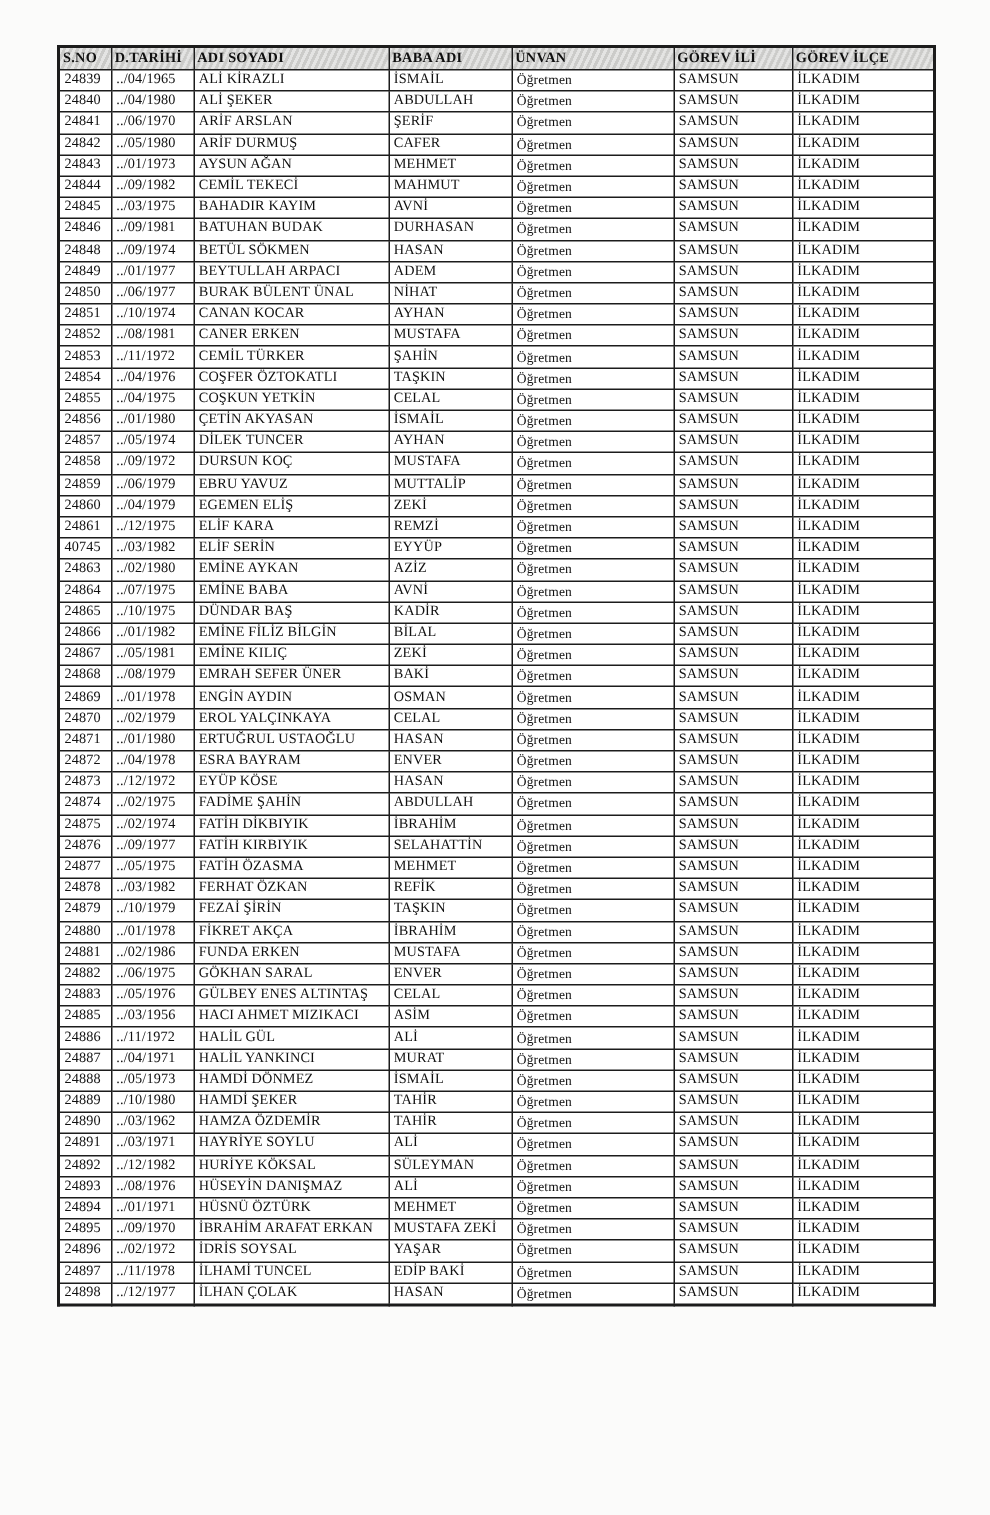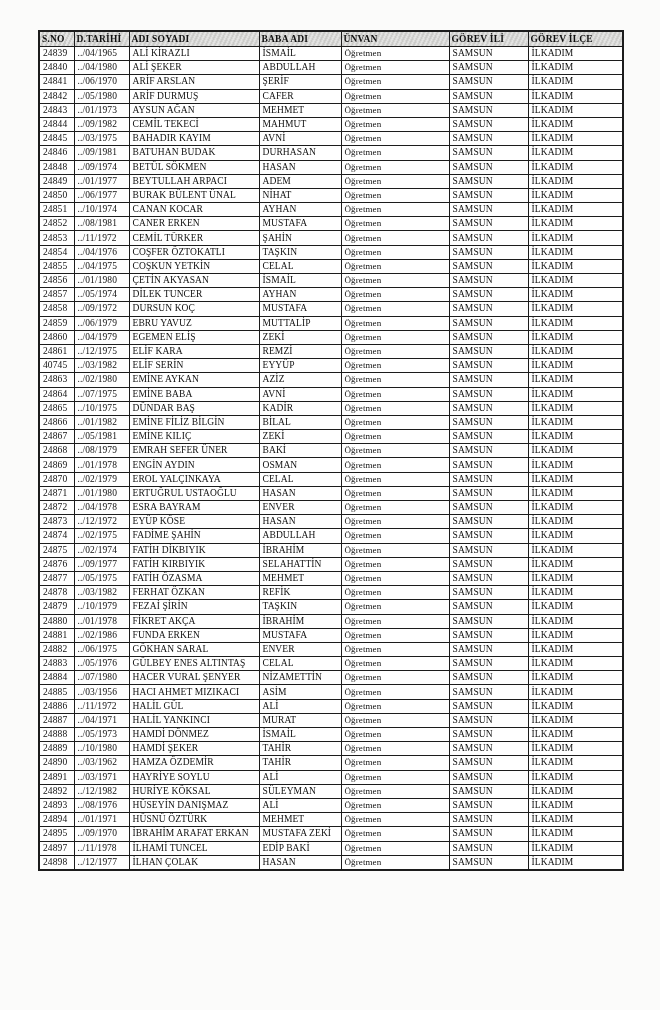--- a/index.html
+++ b/index.html
@@ -468,29 +468,20 @@
         <tr data-name="table-row">
           <td data-name="cell-sno">24883</td>
           <td data-name="cell-dob">../05/1976</td>
           <td data-name="cell-name">GÜLBEY ENES ALTINTAŞ</td>
           <td data-name="cell-father">CELAL</td>
           <td data-name="cell-title">Öğretmen</td>
           <td data-name="cell-province">SAMSUN</td>
           <td data-name="cell-district">İLKADIM</td>
         </tr>
         <tr data-name="table-row">
-          <td data-name="cell-sno">24884</td>
-          <td data-name="cell-dob">../07/1980</td>
-          <td data-name="cell-name">HACER VURAL ŞENYER</td>
-          <td data-name="cell-father">NİZAMETTİN</td>
-          <td data-name="cell-title">Öğretmen</td>
-          <td data-name="cell-province">SAMSUN</td>
-          <td data-name="cell-district">İLKADIM</td>
-        </tr>
-        <tr data-name="table-row">
           <td data-name="cell-sno">24885</td>
           <td data-name="cell-dob">../03/1956</td>
           <td data-name="cell-name">HACI AHMET MIZIKACI</td>
           <td data-name="cell-father">ASİM</td>
           <td data-name="cell-title">Öğretmen</td>
           <td data-name="cell-province">SAMSUN</td>
           <td data-name="cell-district">İLKADIM</td>
         </tr>
         <tr data-name="table-row">
           <td data-name="cell-sno">24886</td>
@@ -571,20 +562,29 @@
           <td data-name="cell-father">MEHMET</td>
           <td data-name="cell-title">Öğretmen</td>
           <td data-name="cell-province">SAMSUN</td>
           <td data-name="cell-district">İLKADIM</td>
         </tr>
         <tr data-name="table-row">
           <td data-name="cell-sno">24895</td>
           <td data-name="cell-dob">../09/1970</td>
           <td data-name="cell-name">İBRAHİM ARAFAT ERKAN</td>
           <td data-name="cell-father">MUSTAFA ZEKİ</td>
+          <td data-name="cell-title">Öğretmen</td>
+          <td data-name="cell-province">SAMSUN</td>
+          <td data-name="cell-district">İLKADIM</td>
+        </tr>
+        <tr data-name="table-row">
+          <td data-name="cell-sno">24896</td>
+          <td data-name="cell-dob">../02/1972</td>
+          <td data-name="cell-name">İDRİS SOYSAL</td>
+          <td data-name="cell-father">YAŞAR</td>
           <td data-name="cell-title">Öğretmen</td>
           <td data-name="cell-province">SAMSUN</td>
           <td data-name="cell-district">İLKADIM</td>
         </tr>
         <tr data-name="table-row">
           <td data-name="cell-sno">24897</td>
           <td data-name="cell-dob">../11/1978</td>
           <td data-name="cell-name">İLHAMİ TUNCEL</td>
           <td data-name="cell-father">EDİP BAKİ</td>
           <td data-name="cell-title">Öğretmen</td>

